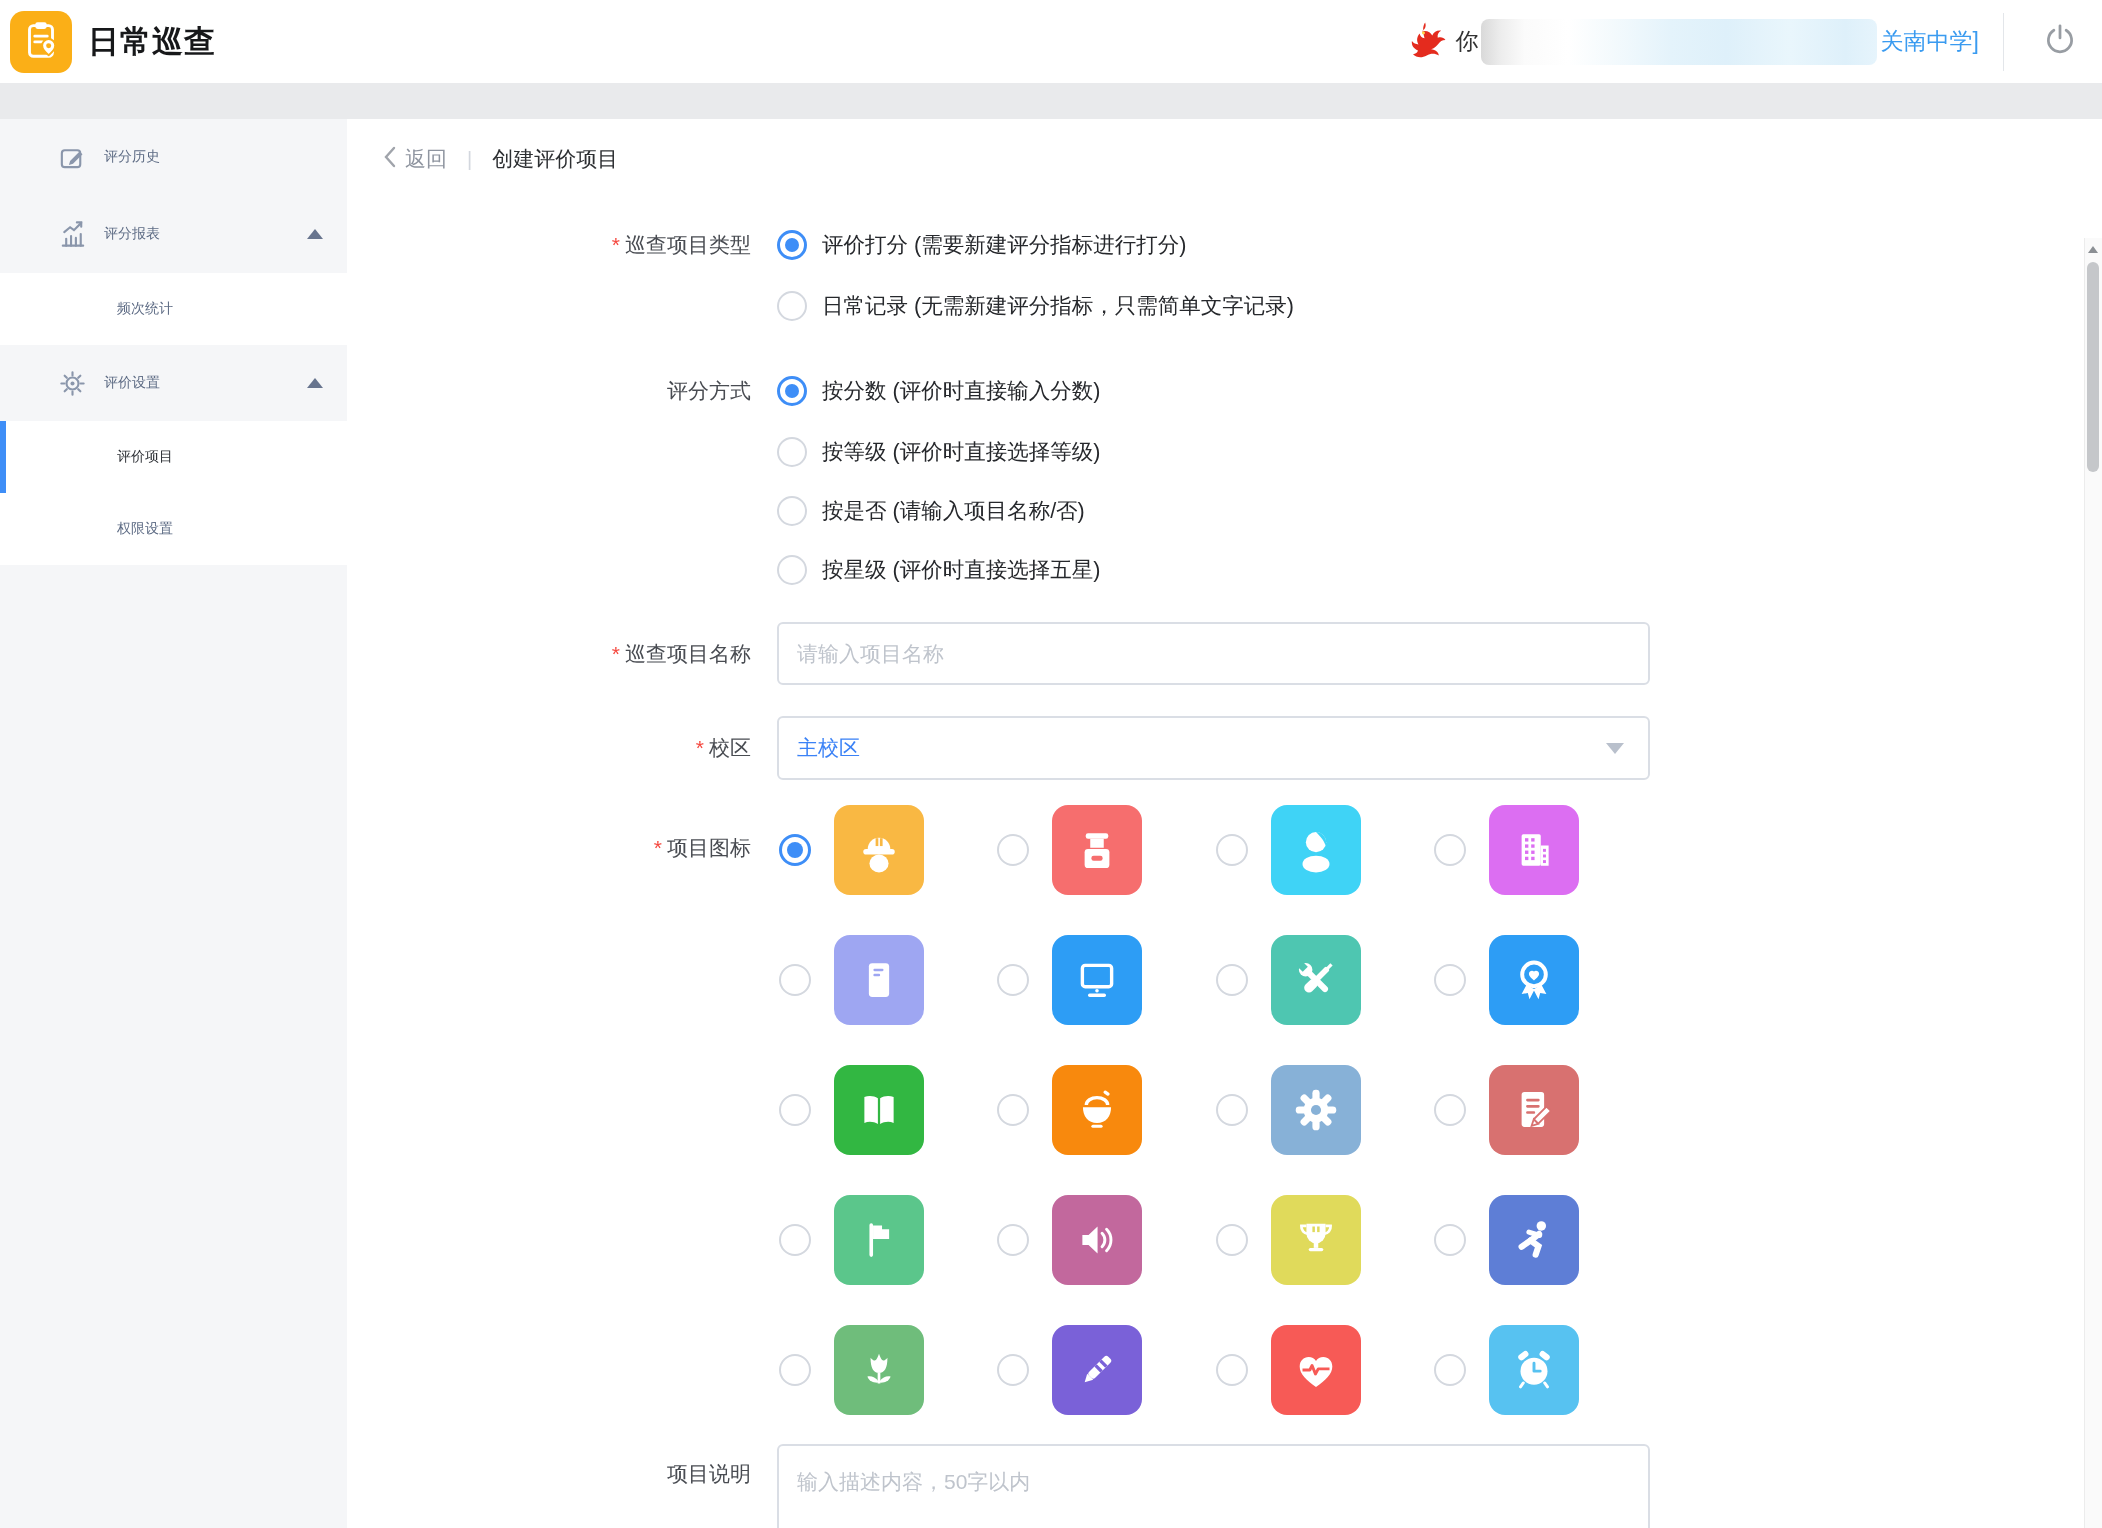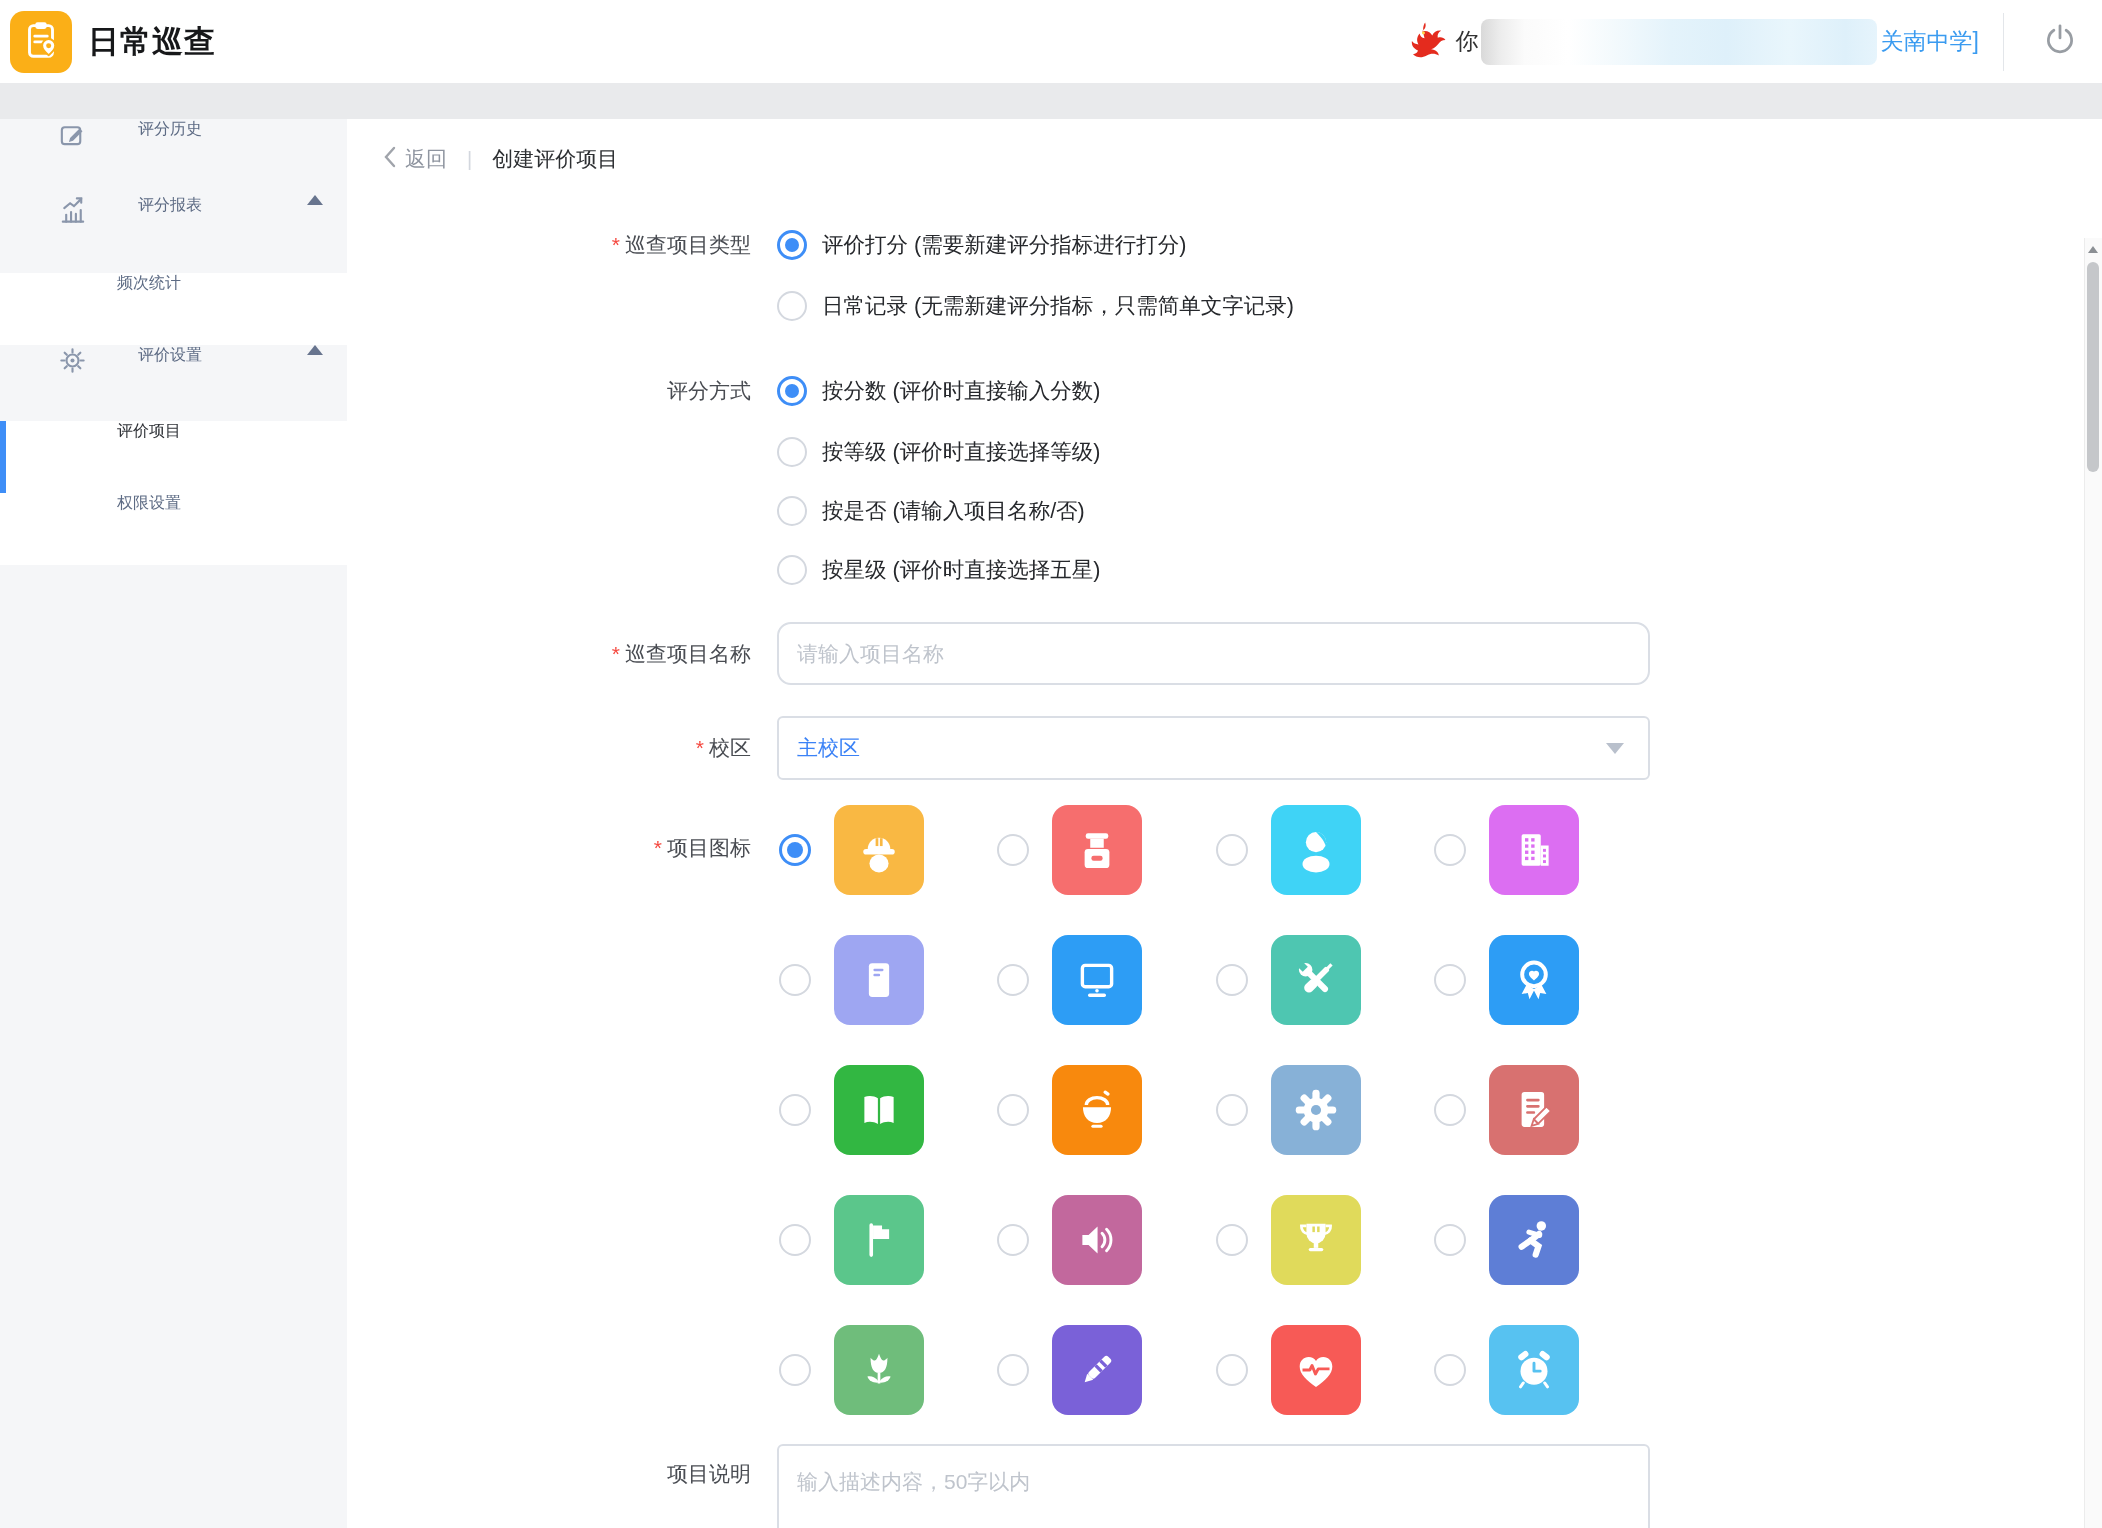--- a/index.html
+++ b/index.html
@@ -16,40 +16,40 @@
   .greeting{font-size:23px;color:#333;margin-left:10px;}
   .blur-name{width:396px;height:46px;border-radius:8px;margin-left:2px;
     background:linear-gradient(90deg,#d9d9d9 0,#ededed 5%,#fbfbfb 11%,#ffffff 22%,#f4fafd 33%,#e4f3fb 48%,#def0fa 62%,#e9f6fc 78%,#def0fa 92%,#e6f4fc 100%);}
   .school{font-size:23px;color:#3a9bf0;margin-left:4px;}
   .hr-divider{width:1px;height:58px;background:#e3e6ea;margin:0 26px 0 24px;}
   .power-btn{width:60px;display:flex;align-items:center;justify-content:center;margin-right:12px;cursor:pointer;}
   
   .strip{position:absolute;left:0;top:83px;width:2102px;height:36px;background:#e9eaec;}
   
   .sidebar{position:absolute;left:0;top:119px;width:347px;height:1409px;background:#f5f6f8;}
-  .s-item{display:flex;position:relative;font-size:16px;color:#5d6b84;cursor:pointer;gap:34px;}
+  .s-item{display:flex;align-items:center;position:relative;font-size:14px;color:#5d6b84;cursor:pointer;}
   .s-item.top{padding-left:57px;}
   .s-icon{width:31px;height:31px;margin-right:16px;display:flex;align-items:center;justify-content:center;}
   .s-item.sub{background:#fff;padding-left:117px;}
   .s-item.sub.active{border-left:6px solid #3e8ef7;padding-left:111px;color:#2f3237;}
   .caret-up{position:absolute;right:24px;width:0;height:0;border-left:8px solid transparent;border-right:8px solid transparent;border-bottom:10px solid #67748e;}
   
   .main{position:absolute;left:347px;top:119px;width:1755px;height:1409px;background:#fff;}
   .breadcrumb{position:absolute;left:36px;top:24px;height:32px;display:flex;align-items:center;font-size:21px;}
   .bc-back{color:#8f95a0;margin-left:8px;cursor:pointer;}
   .bc-sep{color:#d3d7de;margin:0 20px;font-size:20px;}
   .bc-title{color:#2e3033;}
   .f-label{position:absolute;left:0;width:404px;text-align:right;font-size:21px;color:#494c52;line-height:30px;white-space:nowrap;}
   .req{color:#f5483f;margin-right:5px;font-size:21px;}
   .opt{position:absolute;left:430px;display:flex;align-items:center;height:32px;cursor:pointer;justify-content:center;}
   .radio{width:30px;height:30px;box-sizing:border-box;border:2px solid #d4d8df;border-radius:50%;background:#fff;position:relative;flex:0 0 auto;}
   .radio.checked{border:3px solid #3e8ef7;}
   .radio.checked::after{content:"";position:absolute;left:5px;top:5px;right:5px;bottom:5px;background:#3e8ef7;border-radius:50%;}
   .opt-label{font-size:21.5px;color:#26282c;margin-left:15px;line-height:32px;white-space:nowrap;}
-  .text-input{position:absolute;left:430px;width:873px;box-sizing:border-box;border:2px solid #dadee5;border-radius:14px;font-size:21px;color:#2b2d31;padding:0 18px;font-family:"Liberation Sans","DejaVu Sans",sans-serif;outline:none;background:#fff;}
+  .text-input{position:absolute;left:430px;width:873px;box-sizing:border-box;border:2px solid #dadee5;border-radius:6px;font-size:21px;color:#2b2d31;padding:0 18px;font-family:"Liberation Sans","DejaVu Sans",sans-serif;outline:none;background:#fff;}
   .text-input::placeholder{color:#bfc4cc;}
   .select-box{position:absolute;left:430px;width:873px;box-sizing:border-box;border:2px solid #dadee5;border-radius:6px;background:#fff;display:flex;align-items:center;cursor:pointer;}
   .select-value{font-size:21px;color:#3b82f6;margin-left:18px;flex:1;}
   .select-caret{width:0;height:0;border-left:9px solid transparent;border-right:9px solid transparent;border-top:11px solid #b9c0cc;margin-right:24px;}
   .g-radio{position:absolute;width:32px;height:32px;box-sizing:border-box;border:2px solid #d4d8df;border-radius:50%;background:#fff;cursor:pointer;}
   .g-radio.checked{border:3px solid #3e8ef7;}
   .g-radio.checked::after{content:"";position:absolute;left:5px;top:5px;right:5px;bottom:5px;background:#3e8ef7;border-radius:50%;}
   .tile{position:absolute;width:90px;height:90px;border-radius:16px;display:flex;align-items:center;justify-content:center;cursor:pointer;}
   .tile svg{width:54px;height:54px;display:block;}
   .desc-area{position:absolute;left:430px;top:1325px;width:873px;height:240px;box-sizing:border-box;border:2px solid #dadee5;border-radius:6px;font-size:21px;color:#2b2d31;padding:22px 18px;resize:none;outline:none;font-family:"Liberation Sans","DejaVu Sans",sans-serif;}

